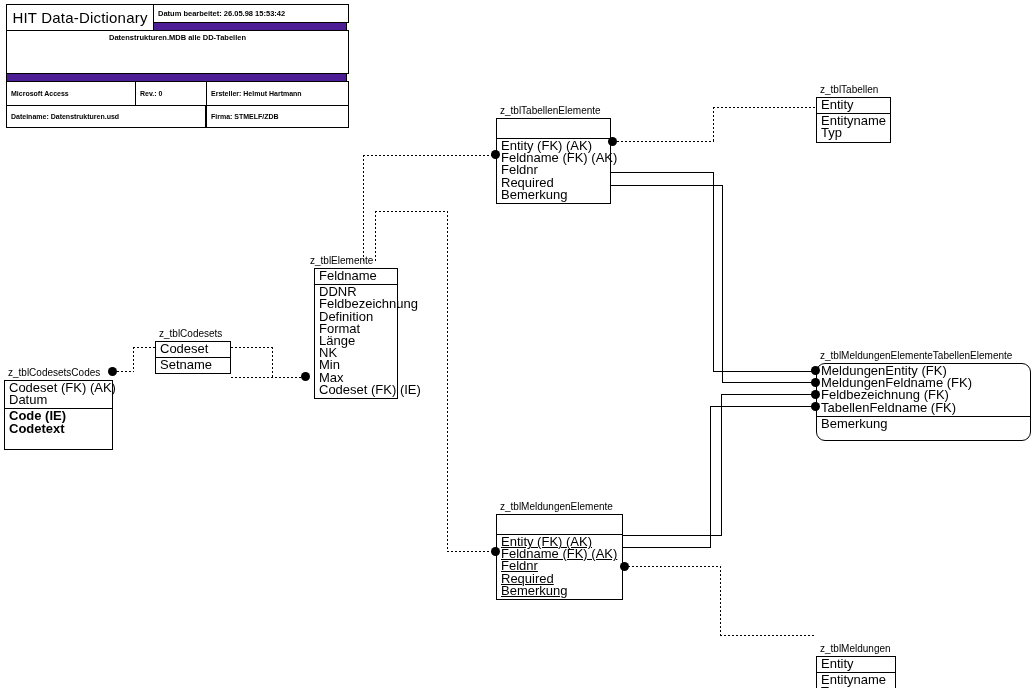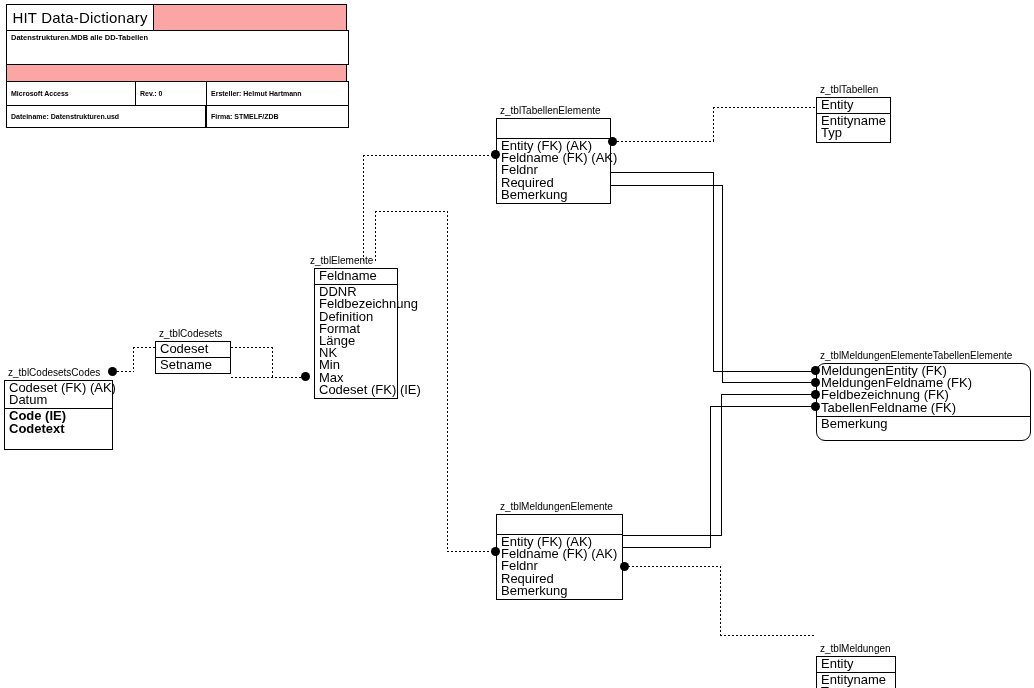--- a/index.html
+++ b/index.html
@@ -8,21 +8,21 @@
     width:1034px; height:688px;
     background:#ffffff;
     font-family:"Liberation Sans", sans-serif;
     color:#000000;
     overflow:hidden;
     position:relative;
   }
   #canvas { position:absolute; left:0; top:0; width:1034px; height:688px; }
 
   
-  .titleblock { position:absolute; border:1px solid #000; background:#fca5a5; }
+  .titleblock { position:absolute; border:1px solid #000; background:#4c1d95; }
   .tb-cell { position:absolute; border:1px solid #000; background:#fff;
              display:flex; align-items:center; }
   .tb-cell > span { display:block; padding:0 4px; }
   .tb-title { font-size:15px; justify-content:center; letter-spacing:.2px; }
   .tb-small { font-size:7.5px; font-weight:bold; }
   .tb-small2 { font-size:7px; font-weight:bold; }
 
   
   .entity { position:absolute; }
   .ent-name { position:absolute; bottom:100%; left:4px; white-space:nowrap;
@@ -50,21 +50,24 @@
 </style>
 </head>
 <body>
 
 <div id="canvas">
 
   <div class="titleblock" style="left:6px; top:4px; width:341px; height:122px;">
     <div class="tb-cell tb-title" style="left:-1px; top:-1px; width:148px; height:27px;">
       <span>HIT Data-Dictionary</span>
     </div>
-    <div class="tb-cell tb-small" style="left:-1px; top:25px; width:343px; height:35px; align-items:flex-start;">
+    <div class="tb-cell tb-small" style="left:146px; top:-1px; width:196px; height:19px;">
+      <span>Datum bearbeitet: 26.05.98 15:53:42</span>
+    </div>
+    <div class="tb-cell tb-small" style="left:-1px; top:25px; width:343px; height:44px; align-items:flex-start;justify-content:center;">
       <span style="padding-top:2px;">Datenstrukturen.MDB alle DD-Tabellen</span>
     </div>
     <div class="tb-cell tb-small2" style="left:-1px; top:76px; width:130px; height:25px;">
       <span>Microsoft Access</span>
     </div>
     <div class="tb-cell tb-small2" style="left:128px; top:76px; width:72px; height:25px;">
       <span>Rev.: 0</span>
     </div>
     <div class="tb-cell tb-small2" style="left:199px; top:76px; width:143px; height:25px;">
       <span>Ersteller: Helmut Hartmann</span>
@@ -206,21 +209,21 @@
       <div class="ent-attr" style="padding-bottom:10px;">
         <div class="ent-line">Bemerkung</div>
       </div>
     </div>
   </div>
   <div class="dot" style="left:811px; top:366px;"></div>
   <div class="dot" style="left:811px; top:378px;"></div>
   <div class="dot" style="left:811px; top:390px;"></div>
   <div class="dot" style="left:811px; top:402px;"></div>
 
-  <div class="entity" style="left:496px; top:514px; width:127px;">
+  <div class="entity" style="left:496px; top:514px; width:127px;text-decoration:underline;">
     <div class="ent-name">z_tblMeldungenElemente</div>
     <div class="ent-box">
       <div class="ent-key empty"></div>
       <div class="ent-attr">
         <div class="ent-line">Entity (FK) (AK)</div>
         <div class="ent-line">Feldname (FK) (AK)</div>
         <div class="ent-line">Feldnr</div>
         <div class="ent-line">Required</div>
         <div class="ent-line">Bemerkung</div>
       </div>

